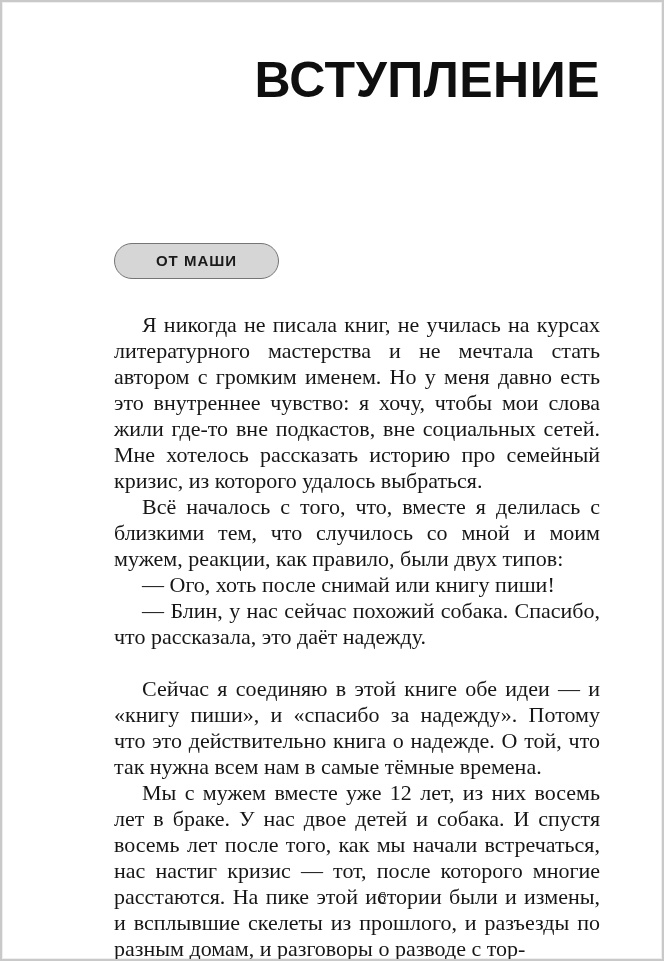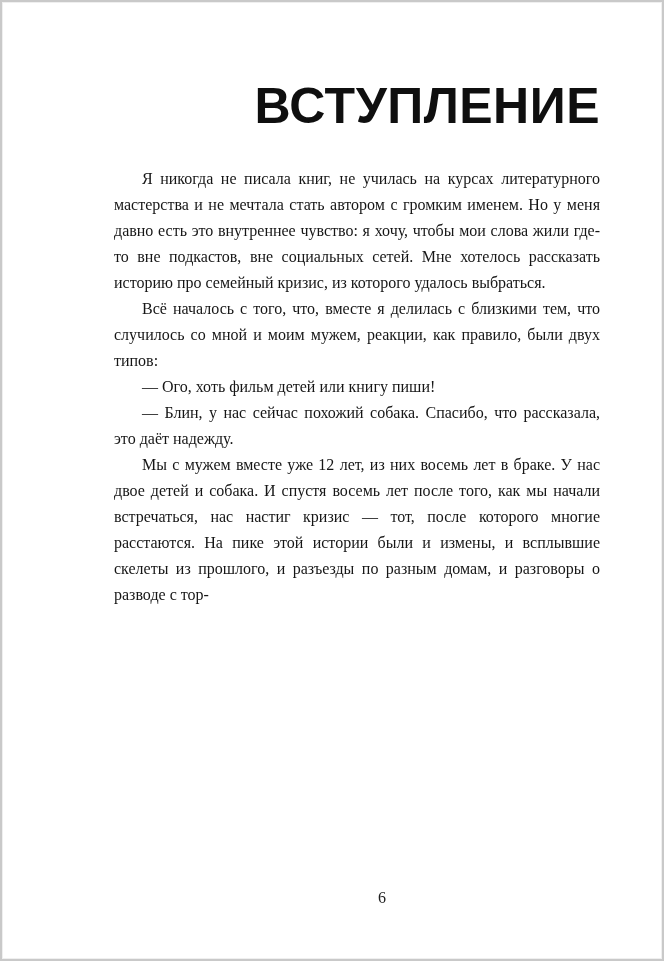--- a/index.html
+++ b/index.html
@@ -21,21 +21,20 @@
     box-shadow: inset 0 0 0 1px #efefef;
     overflow: hidden;
   }
 
   .content {
     position: absolute;
     left: 112px;
     right: 62px;
     top: 0;
     bottom: 0;
-    margin-top: 26px;
   }
 
   .chapter-title {
     margin-top: 52px;
     font-family: "Liberation Sans", sans-serif;
     font-weight: 700;
     font-size: 50px;
     line-height: 1.05;
     letter-spacing: 0.5px;
     text-align: right;
@@ -56,21 +55,21 @@
     border-radius: 20px;
     font-family: "Liberation Sans", sans-serif;
     font-weight: 700;
     font-size: 15px;
     letter-spacing: 1px;
     color: #1a1a1a;
   }
 
   .body-text {
     margin-top: 33px;
-    font-size: 16px;
+    font-size: 22px;
     line-height: 26px;
     text-align: justify;
     color: var(--text, #161616);
   }
 
   .body-text p {
     text-indent: 28px;
     hyphens: auto;
     -webkit-hyphens: auto;
   }
@@ -90,25 +89,27 @@
   }
 </style>
 </head>
 <body>
 
 <div class="page">
   <div class="content">
 
     <h1 class="chapter-title">ВСТУПЛЕНИЕ</h1>
 
+    <div class="badge">ОТ МАШИ</div>
 
     <div class="body-text">
         <p>Я никогда не писала книг, не училась на курсах литературного мастерства и не мечтала стать автором с громким именем. Но у меня давно есть это внутреннее чувство: я хочу, чтобы мои слова жили где-то вне подкастов, вне социальных сетей. Мне хотелось рассказать историю про семейный кризис, из которого удалось выбраться.</p>
         <p>Всё началось с того, что, вместе я делилась с близкими тем, что случилось со мной и моим мужем, реакции, как правило, были двух типов:</p>
-        <p>— Ого, хоть фильм детей или книгу пиши!</p>
+        <p>— Ого, хоть после снимай или книгу пиши!</p>
         <p>— Блин, у нас сейчас похожий собака. Спасибо, что рассказала, это даёт надежду.</p>
+        <p class="spaced">Сейчас я соединяю в этой книге обе идеи — и «книгу пиши», и «спасибо за надежду». Потому что это действительно книга о надежде. О той, что так нужна всем нам в самые тёмные времена.</p>
         <p>Мы с мужем вместе уже 12 лет, из них восемь лет в браке. У нас двое детей и собака. И спустя восемь лет после того, как мы начали встречаться, нас настиг кризис — тот, после которого многие расстаются. На пике этой истории были и измены, и всплывшие скелеты из прошлого, и разъезды по разным домам, и разговоры о разводе с тор-</p>
       </div>
 
     <div class="page-number">6</div>
 
   </div>
 </div>
 
 </body></html>

